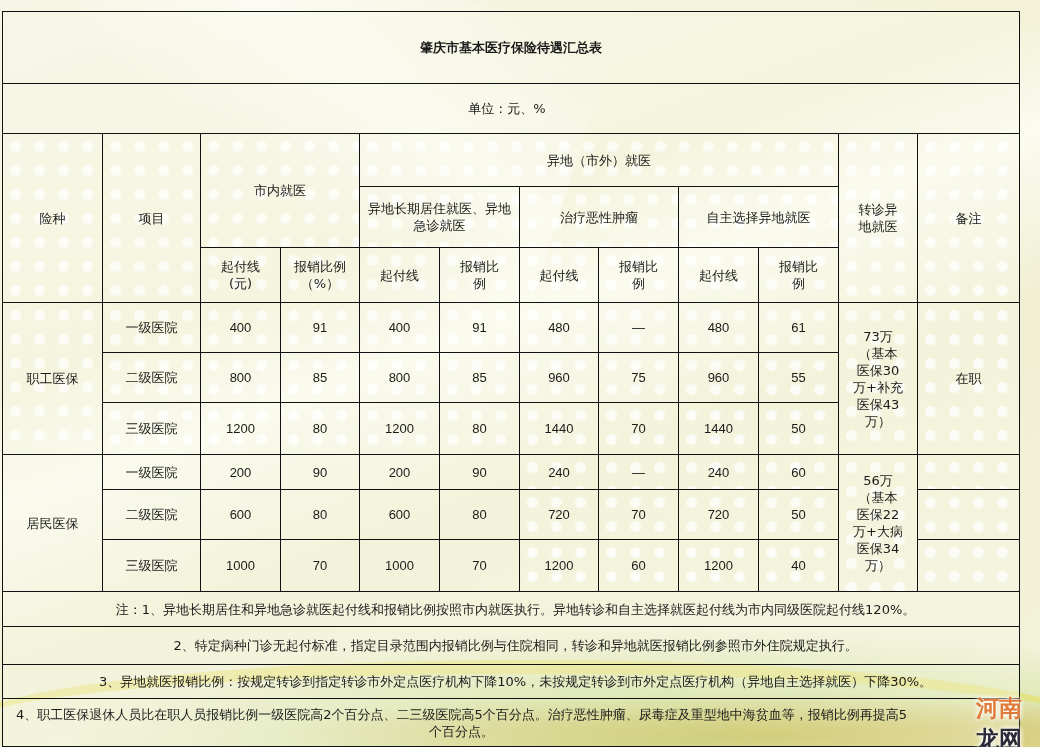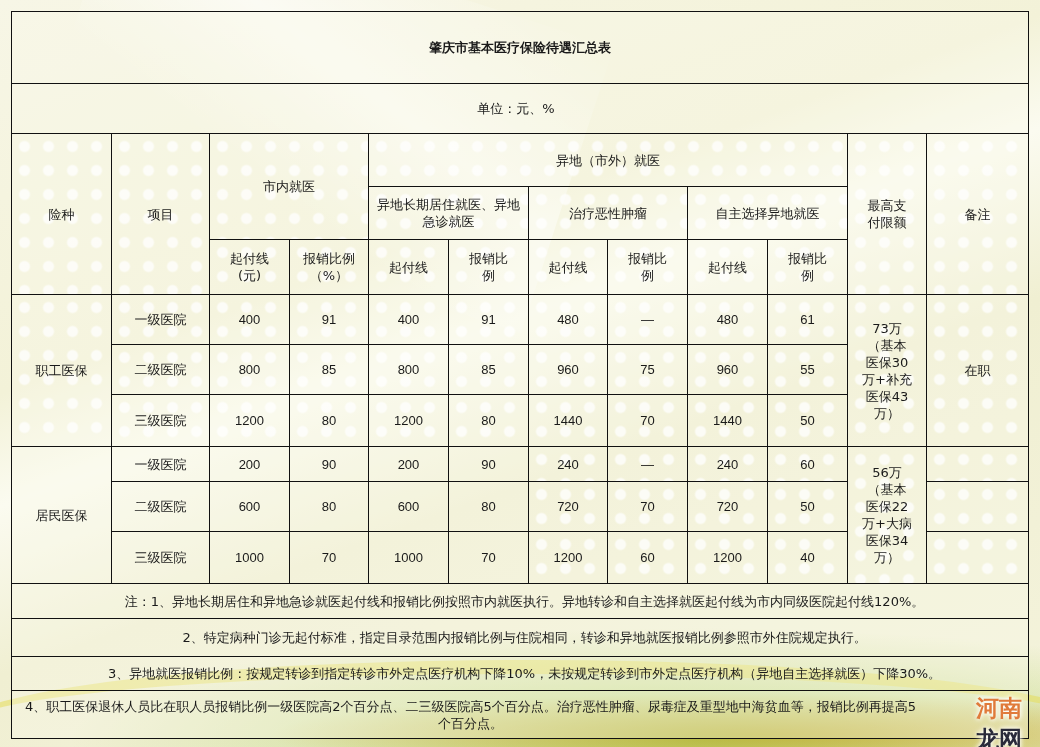--- a/index.html
+++ b/index.html
@@ -17,21 +17,21 @@
     background: linear-gradient(200deg, rgba(255,255,255,0) 0%, rgba(255,255,255,0.6) 40%, rgba(255,255,255,0) 70%);
     transform: rotate(18deg); pointer-events: none;
   }
   .bg-swoosh {
     position: absolute; left: -40px; top: 660px; width: 1140px; height: 120px;
     border-radius: 50%;
     border-top: 14px solid rgba(230,220,90,0.55);
     pointer-events: none;
   }
   .sheet {
-    position: absolute; left: 11px; top: 11px; width: 1017px;
+    position: absolute; left: 2px; top: 11px; width: 1017px;
     border-collapse: collapse; table-layout: fixed;
   }
   .sheet td {
     border: 1px solid #111;
     text-align: center; vertical-align: middle;
     font-size: 13px; line-height: 17px; padding: 0 2px;
     background-color: rgba(250,250,235,0.35);
   }
   .dots {
     background-image: radial-gradient(circle, rgba(255,255,255,0.75) 0 5px, transparent 6px);
@@ -76,25 +76,25 @@
   </tr>
   <tr style="height:50px">
     <td colspan="12" class="unit-cell">单位：元、%</td>
   </tr>
 
   <tr style="height:53px">
     <td rowspan="3" class="dots">险种</td>
     <td rowspan="3" class="dots">项目</td>
     <td rowspan="2" colspan="2" class="dots">市内就医</td>
     <td colspan="6" class="dots">异地（市外）就医</td>
-    <td rowspan="3" class="dots" style="padding:0 14px">最高支付限额</td>
+    <td rowspan="3" class="dots" style="padding:0 14px">转诊异地就医</td>
     <td rowspan="3" class="dots">备注</td>
   </tr>
   <tr style="height:53px">
-    <td colspan="2" class="dots" style="padding:5px 8px">异地长期居住就医、异地急诊就医</td>
+    <td colspan="2" class="dots" style="padding:13px 8px">异地长期居住就医、异地急诊就医</td>
     <td colspan="2" class="dots">治疗恶性肿瘤</td>
     <td colspan="2" class="dots">自主选择异地就医</td>
   </tr>
   <tr style="height:55px">
     <td class="dots" style="padding:0 18px">起付线(元)</td>
     <td class="dots" style="padding:0 6px">报销比例（%）</td>
     <td class="dots">起付线</td>
     <td class="dots" style="padding:0 14px">报销比例</td>
     <td class="dots">起付线</td>
     <td class="dots" style="padding:0 14px">报销比例</td>

